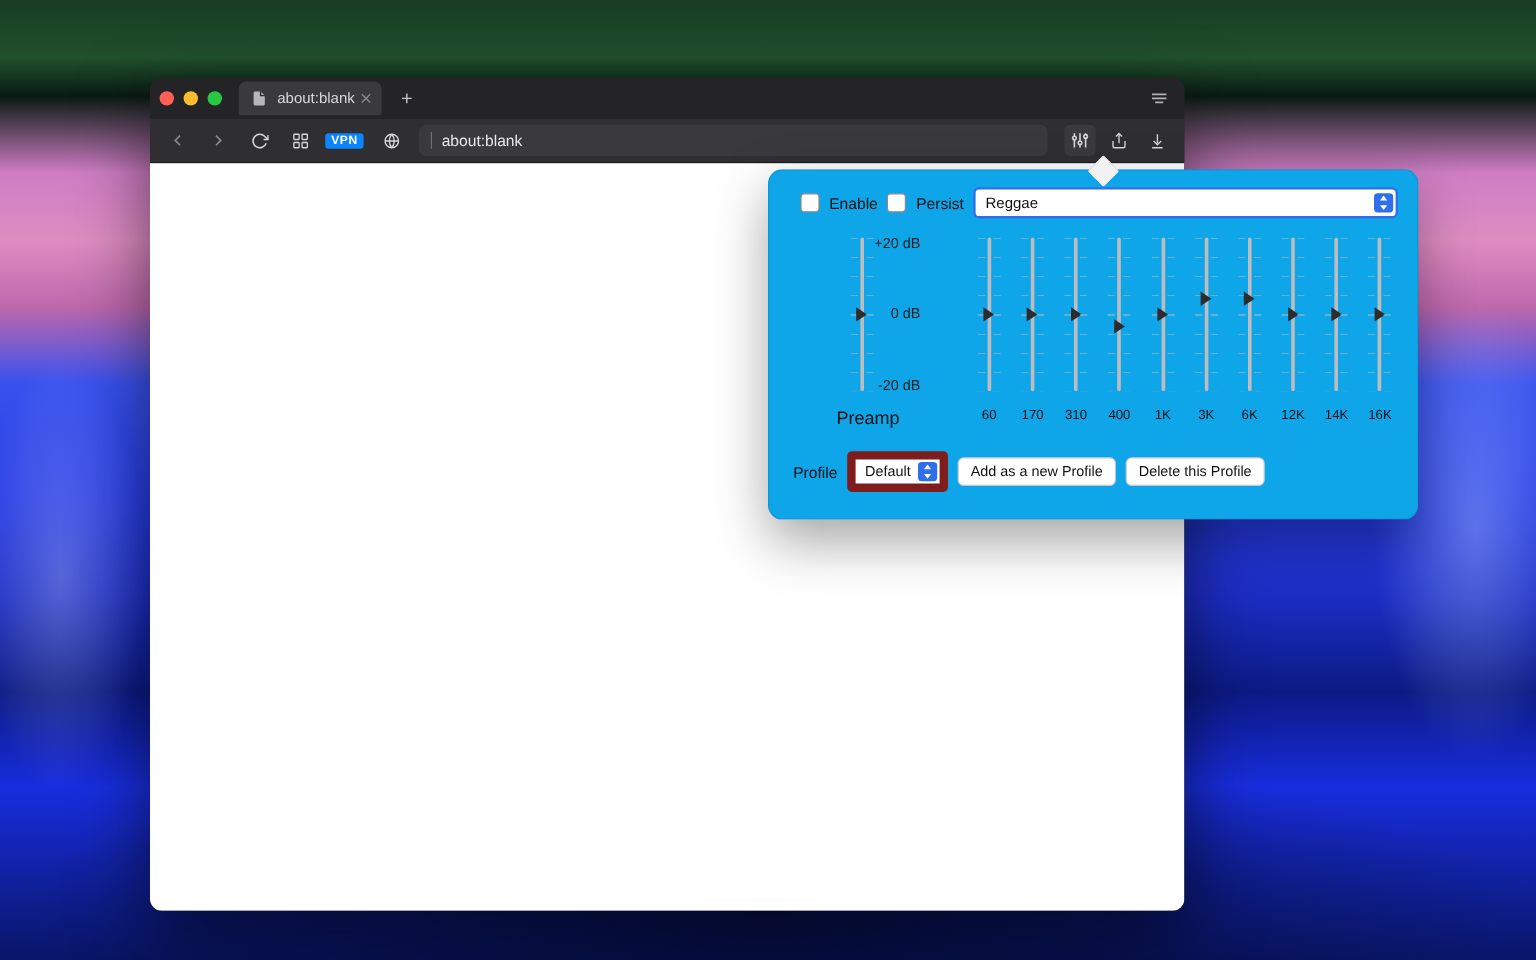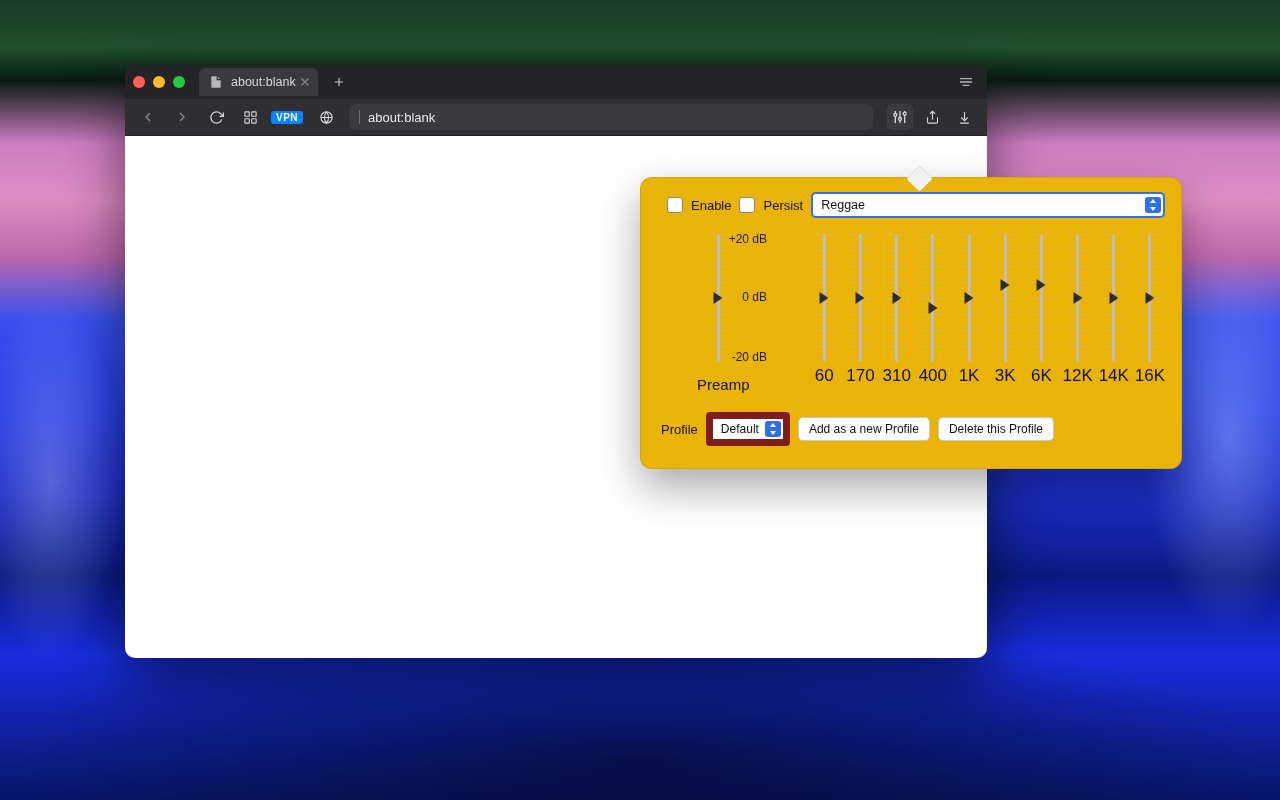--- a/index.html
+++ b/index.html
@@ -18,21 +18,21 @@
     content:"";position:absolute;inset:0;
     background:
       radial-gradient(120px 300px at 4% 60%, rgba(255,255,255,.25), transparent 60%),
       radial-gradient(140px 320px at 96% 55%, rgba(200,220,255,.35), transparent 60%),
       radial-gradient(900px 200px at 50% 95%, rgba(0,0,0,.45), transparent 70%);
     pointer-events:none;
   }
 
   
   .browser{
-    position:absolute;left:125px;top:65px;width:862px;height:593px;
+    position:absolute;left:125px;top:65px;width:862px;height:694px;
     background:#2b2b2e;border-radius:10px;overflow:hidden;
     box-shadow:0 22px 60px rgba(0,0,0,.55);
   }
 
   
   .tabstrip{height:34px;background:#242427;display:flex;align-items:center;padding:0 8px;position:relative;}
   .traffic{display:flex;gap:8px;margin-right:14px;}
   .dot{width:12px;height:12px;border-radius:50%;}
   .dot.red{background:#ff5f57;} .dot.yellow{background:#febc2e;} .dot.green{background:#28c840;}
   .tab{display:flex;align-items:center;gap:8px;height:28px;padding:0 22px 0 10px;
@@ -55,23 +55,22 @@
   .addr .sep{width:1px;height:14px;background:#6d6d72;}
   .right-btns{display:flex;gap:6px;margin-left:6px;}
 
   
   .content{position:absolute;left:0;right:0;top:70px;bottom:0;background:#ffffff;border-top:1px solid #1f1f22;}
   .content-inner{position:absolute;inset:0;}
 
   
   .popover{
     position:absolute;left:640px;top:141px;width:540px;height:290px;
-    background:#eab308;border-radius:12px;box-shadow:0 18px 44px rgba(0,0,0,.35);
+    background:#0ea5e9;border-radius:12px;box-shadow:0 18px 44px rgba(0,0,0,.35);
     border:1px solid rgba(0,0,0,.08);
-    margin-top:36px;
   }
   .popover::before{ 
     content:"";position:absolute;top:-9px;left:269px;width:18px;height:18px;background:#f2f2f2;border-left:1px solid rgba(0,0,0,.08);border-top:1px solid rgba(0,0,0,.08);transform:rotate(45deg);border-radius:2px;}
   .row-top{display:flex;align-items:center;gap:8px;padding:14px 16px 8px 26px;font-size:13px;color:#111;}
   .chk{width:14px;height:14px;border:1px solid #8a8a8e;border-radius:3px;background:#fff;display:inline-block;}
   .sel-preset{flex:1;height:22px;border:2px solid #2f6fec;border-radius:5px;background:#fff;display:flex;align-items:center;justify-content:space-between;padding:0 2px 0 8px;font-size:12.5px;color:#111;}
   .sel-caret{width:16px;height:16px;background:#2f6fec;border-radius:3px;display:flex;align-items:center;justify-content:center;}
   .sel-caret svg{display:block;}
 
   .eq-area{position:relative;margin:8px 20px 4px 20px;height:170px;}
@@ -81,21 +80,21 @@
   .preamp-label{position:absolute;left:36px;top:142px;font-size:15px;color:#111;}
   .sliders{position:absolute;left:46px;top:0;right:0;height:128px;display:flex;gap:14px;align-items:flex-start;justify-content:flex-start;padding-left:0;}
   .slider{position:relative;width:24px;height:128px;display:flex;flex-direction:column;align-items:center;}
   .track{width:3px;height:128px;background:#bdbdbf;border-radius:2px;position:relative;}
   
   .track::before,.track::after{content:"";position:absolute;top:0;bottom:0;width:6px;background:
      repeating-linear-gradient(to bottom, #bdbdbf 0 1px, transparent 1px 16px);opacity:.5;}
   .track::before{left:-8px;} .track::after{right:-8px;}
   .thumb{position:absolute;left:50%;transform:translate(-50%,-50%);width:0;height:0;
     border-top:6px solid transparent;border-bottom:6px solid transparent;border-left:9px solid #2c2c2e;}
-  .band-label{position:absolute;top:132px;font-size:17px;color:#111;white-space:nowrap;left:50%;transform:translateX(-50%);}
+  .band-label{position:absolute;top:142px;font-size:11px;color:#111;white-space:nowrap;left:50%;transform:translateX(-50%);}
   .slider.preamp{margin-right:70px;} 
 
   .row-bottom{display:flex;align-items:center;gap:8px;padding:4px 16px 12px 20px;font-size:13px;color:#111;}
   .sel-small{height:20px;border:7px solid #7f1d1d;border-radius:4px;background:#fff;display:inline-flex;align-items:center;padding:0 2px 0 8px;font-size:12px;}
   .sel-small .sel-caret{width:16px;height:16px;background:#2f6fec;border-radius:3px;margin-left:6px;}
   .btn{height:22px;border:1px solid #c8c8cc;border-radius:5px;background:#fff;display:inline-flex;align-items:center;padding:0 10px;font-size:12px;color:#111;}
 
 </style>
 </head>
 <body>

